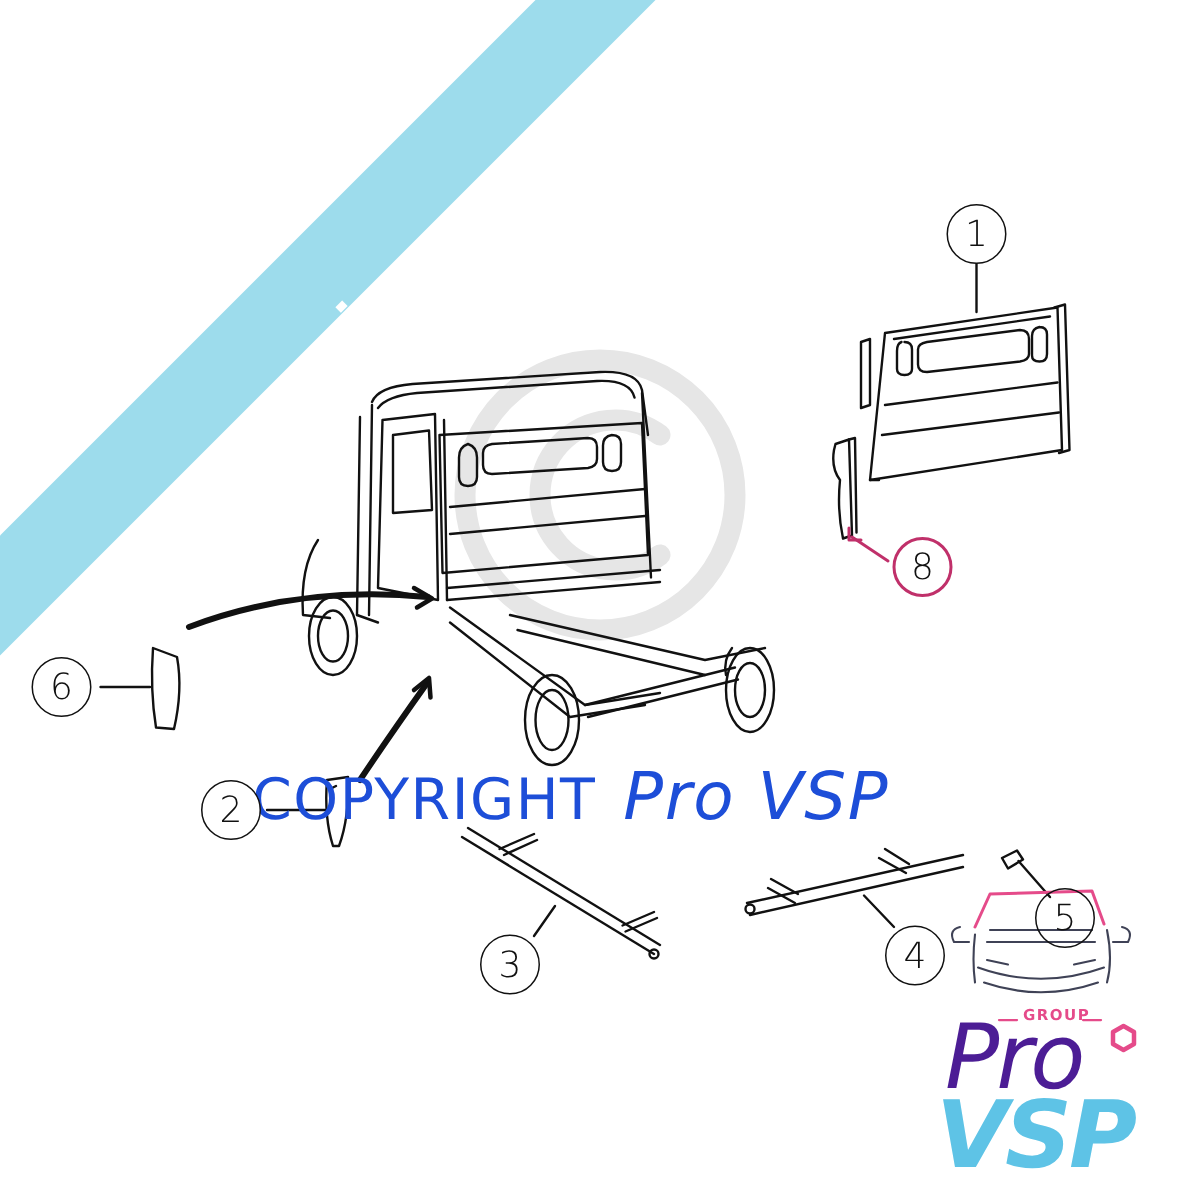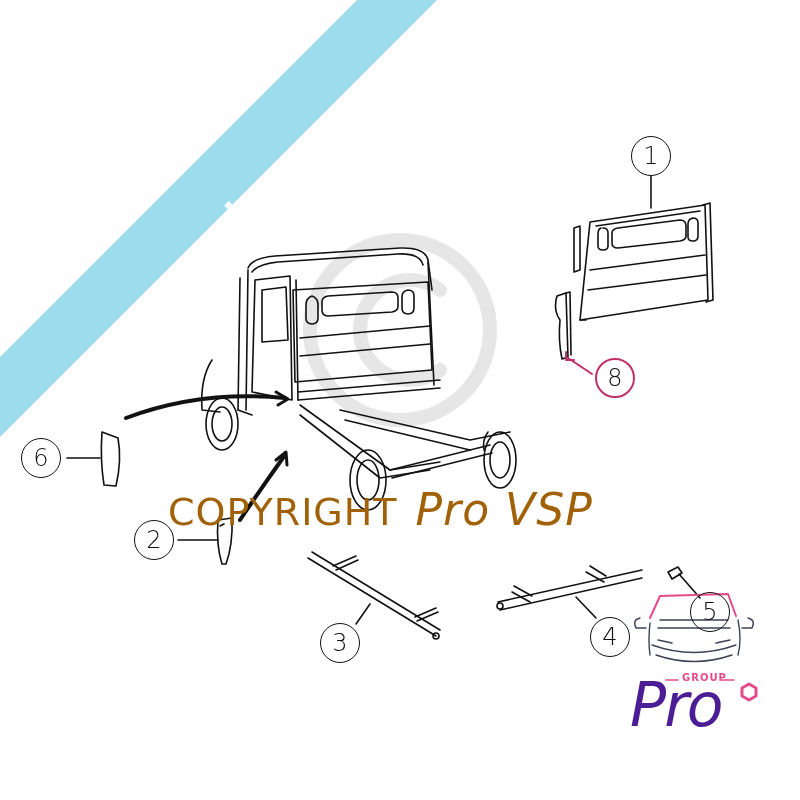--- a/index.html
+++ b/index.html
@@ -4,21 +4,21 @@
 <style>
   html, body { margin: 0; padding: 0; background: #ffffff; }
   #stage { position: relative; width: 800px; height: 800px; overflow: hidden; background: #ffffff; font-family: "DejaVu Sans", sans-serif; }
   svg { position: absolute; left: 0; top: 0; }
   .callout { position: absolute; width: 40px; height: 40px; border: 1.6px solid #111; border-radius: 50%; background: #fff;
              display: flex; align-items: center; justify-content: center; font-size: 24px; color: #111; box-sizing: border-box;
              font-family: "DejaVu Sans", sans-serif; font-weight: 300; }
   .callout.pink { border-color: #c0306a; border-width: 2px; }
   .banner-text { position: absolute; left: 0; top: 0; width: 560px; text-align: center; color: #ffffff; font-weight: bold;
                  font-size: 36px; letter-spacing: 1px; transform-origin: 0 0; font-family: "DejaVu Sans", sans-serif; white-space: nowrap; }
-  .copyright { position: absolute; left: 168px; top: 484px; font-size: 38px; color: #a16207; letter-spacing: 1px;
+  .copyright { position: absolute; left: 168px; top: 506px; font-size: 38px; color: #1d4ed8; letter-spacing: 1px;
                font-family: "DejaVu Sans", sans-serif; white-space: nowrap; }
   .copyright .brand { font-style: italic; margin-left: 18px; font-size: 44px; }
   .logo-group { position: absolute; left: 682px; top: 672px; font-size: 10px; color: #e54b8a; font-weight: bold; letter-spacing: 1px; }
   .logo-pro { position: absolute; left: 630px; top: 670px; font-size: 60px; font-weight: normal; font-style: italic; color: #4c1d95; letter-spacing: -2px; }
   .logo-vsp { position: absolute; left: 624px; top: 720px; font-size: 62px; font-weight: bold; font-style: italic; color: #5ec3e6; letter-spacing: -2px; }
 </style>
 </head>
 <body>
 
 <div id="stage">
@@ -185,14 +185,15 @@
     </div>
   <div class="callout" style="left:21px; top:438px;">
       <span>6</span>
     </div>
   <div class="callout pink" style="left:595px; top:358px;">
       <span>8</span>
     </div>
 
   <div class="logo-group">GROUP</div>
   <div class="logo-pro">Pro</div>
+  <div class="logo-vsp">VSP</div>
 
 </div>
 
 </body></html>

